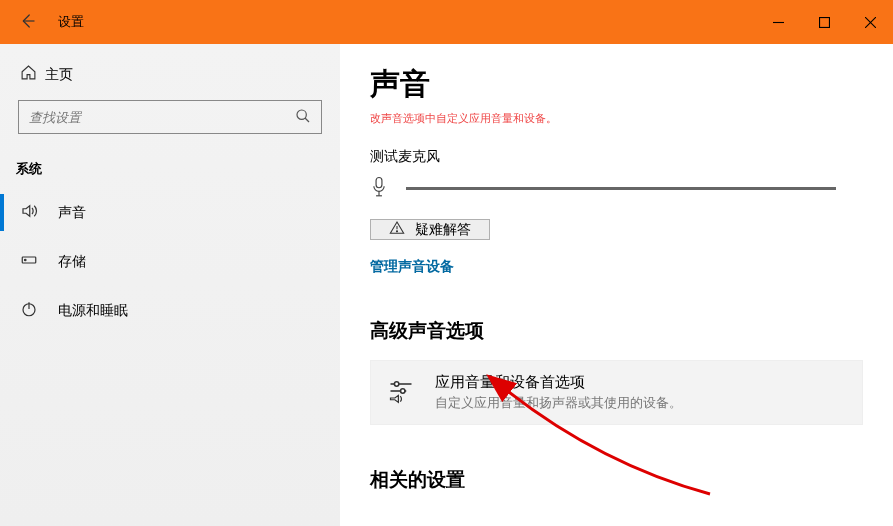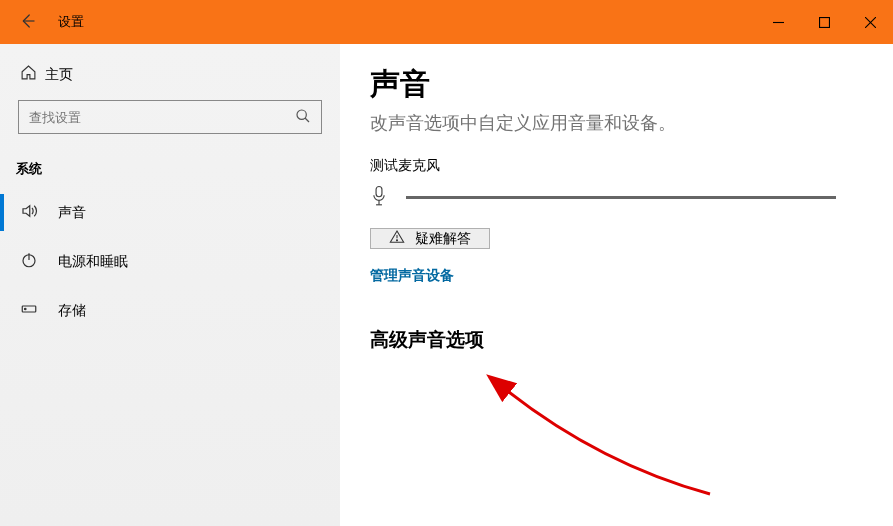--- a/index.html
+++ b/index.html
@@ -64,20 +64,21 @@
     height: 34px;
     padding: 0 10px;
   }
   .search-box input {
     flex: 1;
     border: none;
     background: transparent;
     outline: none;
     font-size: 13px;
     color: #555;
+    font-style: italic;
   }
   .search-box svg { width: 16px; height: 16px; }
   .sidebar-group {
     font-size: 13px;
     font-weight: 600;
     padding: 12px 16px 10px;
   }
   .nav-item {
     display: flex;
     align-items: center;
@@ -98,21 +99,21 @@
     flex: 1;
     padding: 20px 30px 0 30px;
     overflow: hidden;
     position: relative;
   }
   .page-title {
     font-size: 30px;
     font-weight: 600;
     margin-bottom: 6px;
   }
-  .page-sub { color: #737373; font-size: 18px; margin-bottom: 22px; }
+  .page-sub { color: #ef4444; font-size: 11px; margin-bottom: 22px; }
   .section-label { font-size: 14px; margin-bottom: 10px; }
   .mic-row {
     display: flex;
     align-items: center;
     gap: 18px;
     margin-bottom: 18px;
   }
   .mic-row svg { width: 18px; height: 22px; }
   .mic-bar {
     flex: 1;
@@ -216,31 +217,31 @@
     <div class="nav-item selected">
       <span><svg viewBox="0 0 24 24" stroke="#333" stroke-width="1.6" fill="none">
             <path d="M4 9 H8 L13 5 V19 L8 15 H4 Z"></path>
             <path d="M16 8 C18 10 18 14 16 16"></path>
             <path d="M19 5 C23 9 23 15 19 19"></path>
           </svg></span>
       <span class="nav-label">声音</span>
     </div>
     <div class="nav-item">
       <span><svg viewBox="0 0 24 24" stroke="#333" stroke-width="1.6" fill="none">
+            <rect x="3" y="8" width="18" height="8" rx="1"></rect>
+            <circle cx="7" cy="12" r="1" fill="#333"></circle>
+          </svg></span>
+      <span class="nav-label">存储</span>
+    </div>
+    <div class="nav-item">
+      <span><svg viewBox="0 0 24 24" stroke="#333" stroke-width="1.6" fill="none">
             <circle cx="12" cy="13" r="8"></circle>
             <line x1="12" y1="3" x2="12" y2="12"></line>
           </svg></span>
       <span class="nav-label">电源和睡眠</span>
-    </div>
-    <div class="nav-item">
-      <span><svg viewBox="0 0 24 24" stroke="#333" stroke-width="1.6" fill="none">
-            <rect x="3" y="8" width="18" height="8" rx="1"></rect>
-            <circle cx="7" cy="12" r="1" fill="#333"></circle>
-          </svg></span>
-      <span class="nav-label">存储</span>
     </div>
   </div>
 
   <div class="main">
     <div class="page-title">声音</div>
     <div class="page-sub">改声音选项中自定义应用音量和设备。</div>
 
     <div class="section-label">测试麦克风</div>
     <div class="mic-row">
       <span>
@@ -262,21 +263,38 @@
             <circle cx="12" cy="17" r="0.8" fill="#333"></circle>
           </svg>
       </span>
       <span>疑难解答</span>
     </div>
 
     <div><a class="link">管理声音设备</a></div>
 
     <div class="section-heading">高级声音选项</div>
 
-
+    <div class="adv-card">
+      <span>
+        <svg viewBox="0 0 32 32" stroke="#333" stroke-width="1.8" fill="none">
+          <line x1="4" y1="8" x2="28" y2="8"></line>
+            <circle cx="11" cy="8" r="2.5" fill="#fff"></circle>
+          <line x1="4" y1="16" x2="22" y2="16"></line>
+            <circle cx="18" cy="16" r="2.5" fill="#fff"></circle>
+          <path d="M4 24 H9 L13 21 V29 L9 26 H4 Z" stroke-width="1.4"></path>
+            <path d="M15 22 C17 23 17 27 15 28" stroke-width="1.4"></path>
+        </svg>
+      </span>
+      <div>
+        <div class="adv-title">应用音量和设备首选项</div>
+        <div class="adv-desc">自定义应用音量和扬声器或其使用的设备。</div>
+      </div>
+    </div>
+
+    <div class="section-heading">相关的设置</div>
     
 
     <svg class="arrow-overlay" style="left:140px; top:290px;" width="250" height="180">
       <defs>
         <marker id="ah" markerWidth="10" markerHeight="8" refX="2" refY="4" orient="auto">
           <polygon points="0 0, 10 4, 0 8" fill="#d00"></polygon>
         </marker>
       </defs>
       <path d="M 230 160 Q 120 130 25 55" stroke="#d00" stroke-width="3" fill="none" marker-end="url(#ah)"></path>
     </svg>

